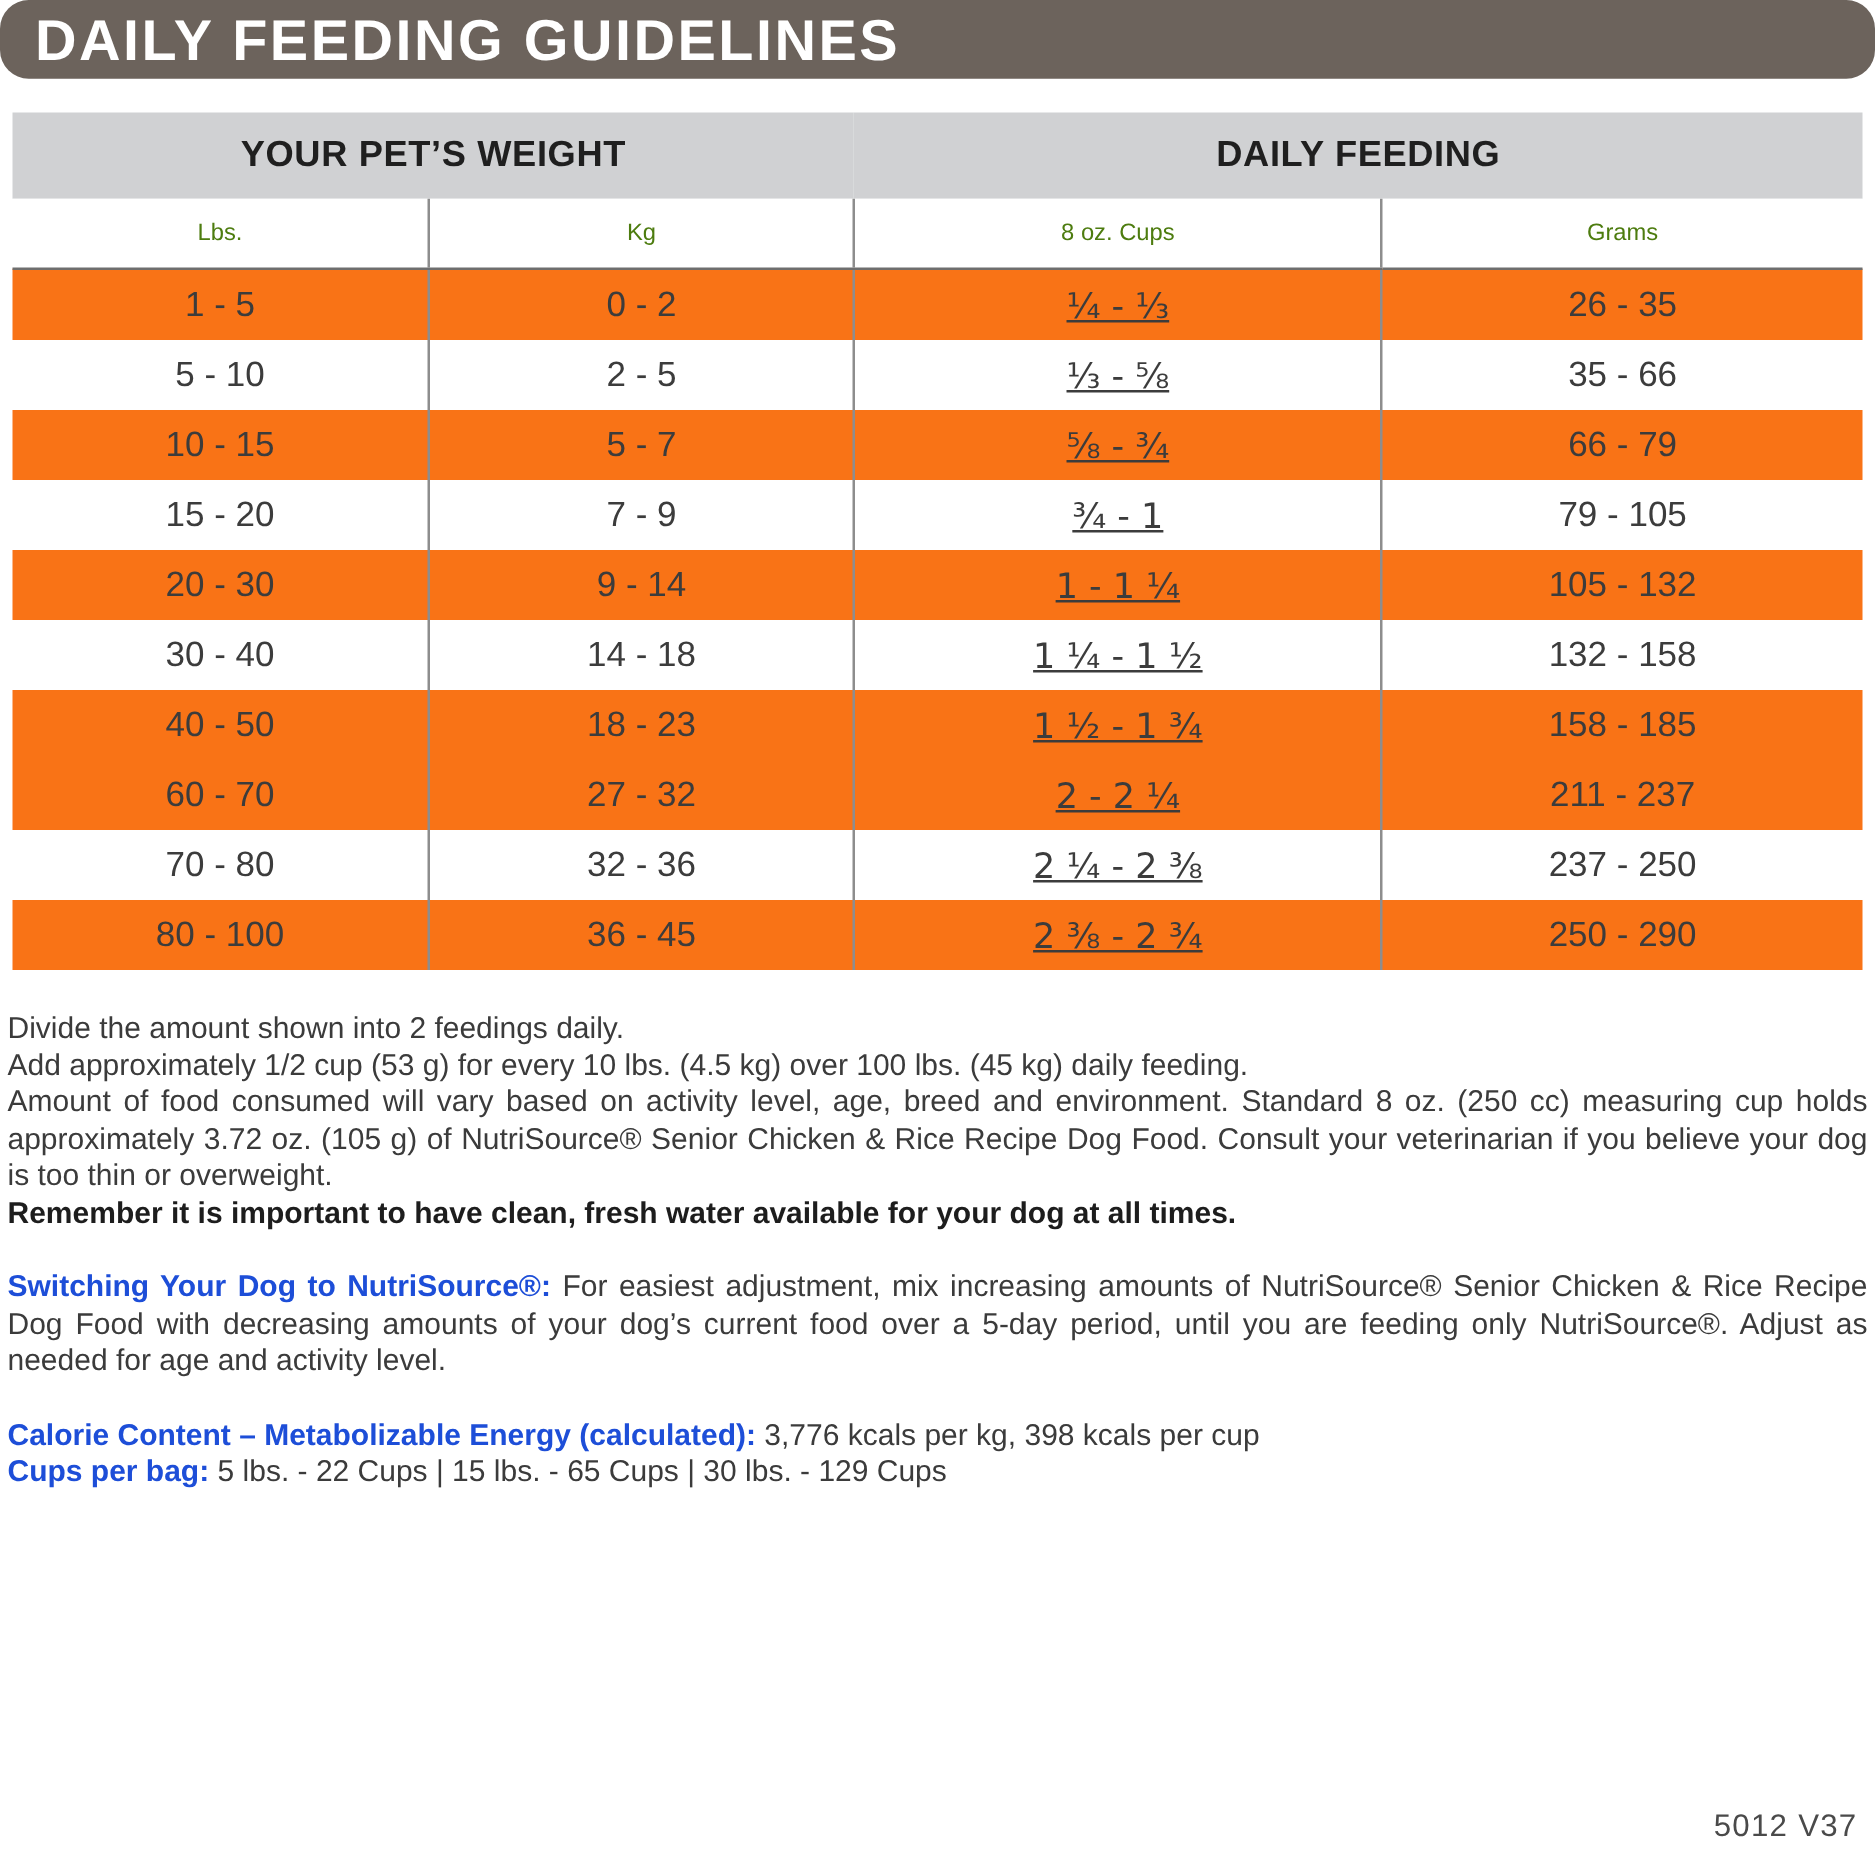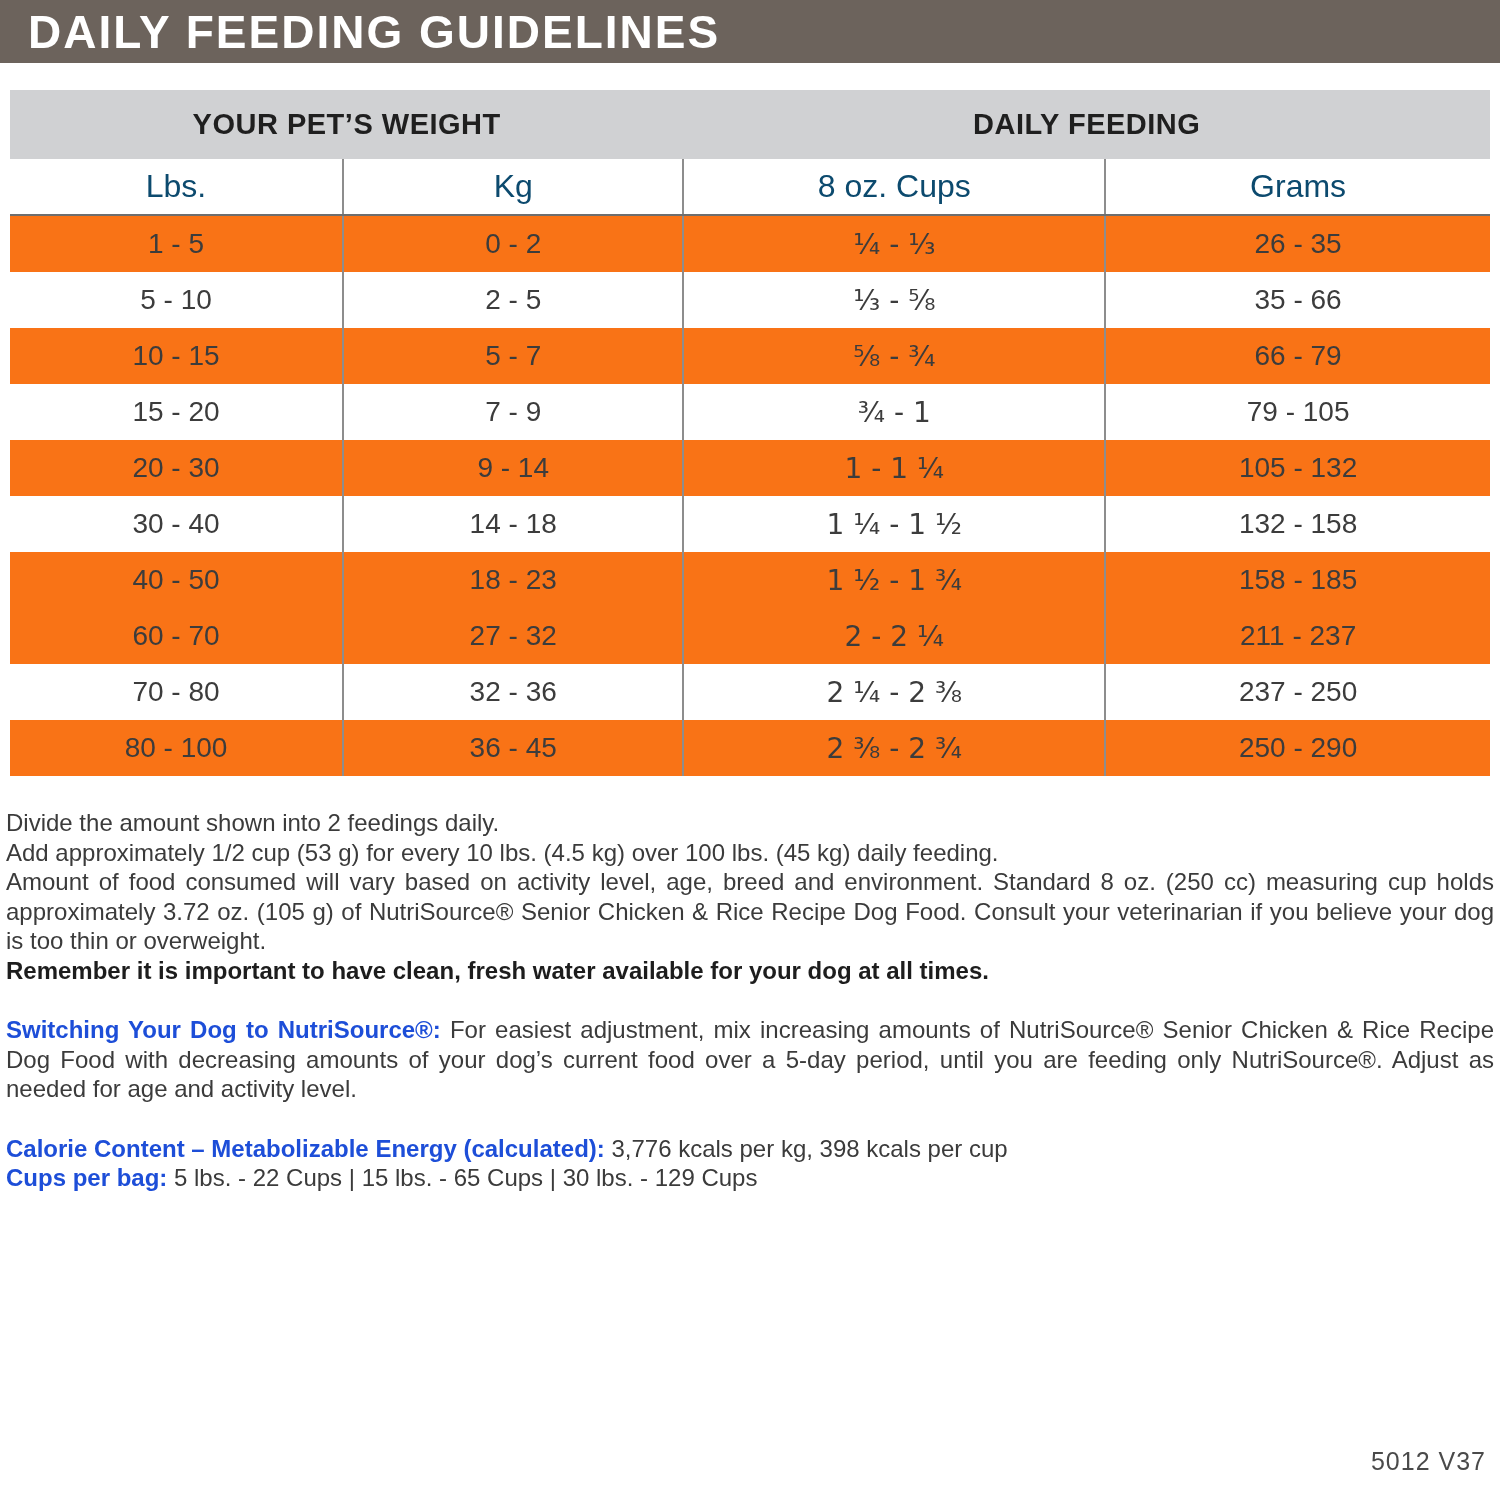--- a/index.html
+++ b/index.html
@@ -12,20 +12,21 @@
     color: #3b3b3b;
     position: relative;
     overflow: hidden;
   }
   .title-bar {
     width: 100%;
     height: 63px;
     background: #6c635c;
     display: flex;
     align-items: center;
+    border-radius: 23px;
   }
   .title-bar span {
     color: #ffffff;
     font-weight: bold;
     font-size: 46px;
     letter-spacing: 2px;
     padding-left: 28px;
     white-space: nowrap;
   }
   table.feed-table {
@@ -43,36 +44,36 @@
     background: #d0d1d3;
     height: 69px;
     font-size: 29px;
     font-weight: bold;
     color: #1f1f1f;
     letter-spacing: 0.5px;
   }
   .col-row th {
     height: 55px;
     font-weight: normal;
-    font-size: 32px;
-    color: #0c4a6e;
+    font-size: 19px;
+    color: #4d7c0f;
     border-bottom: 2px solid #6e6e6e;
     background: #ffffff;
     margin-top: 12px;
   }
   .col-row th + th { border-left: 2px solid #8d8d8d; }
   .feed-table tbody td {
     height: 56px;
     font-size: 28px;
     color: #3c3c3c;
   }
   .feed-table tbody td + td { border-left: 2px solid #8d8d8d; }
   .feed-table tbody tr.odd td { background: #f97316; }
   .feed-table tbody tr.even td { background: #ffffff; margin-top: 40px; }
-  .cups-cell { font-family: "DejaVu Sans", "Liberation Sans", sans-serif; font-size: 26px; }
+  .cups-cell { font-family: "DejaVu Sans", "Liberation Sans", sans-serif; font-size: 26px; text-decoration: underline; }
   .notes {
     margin: 32px 6px 0 6px;
     font-size: 24px;
     line-height: 29.5px;
     color: #3b3b3b;
   }
   .notes p { margin: 0; }
   .notes p.justify { text-align: justify; }
   .notes p.bold { font-weight: bold; color: #1d1d1d; }
   .notes b { font-weight: bold; color: #1d4ed8; }

